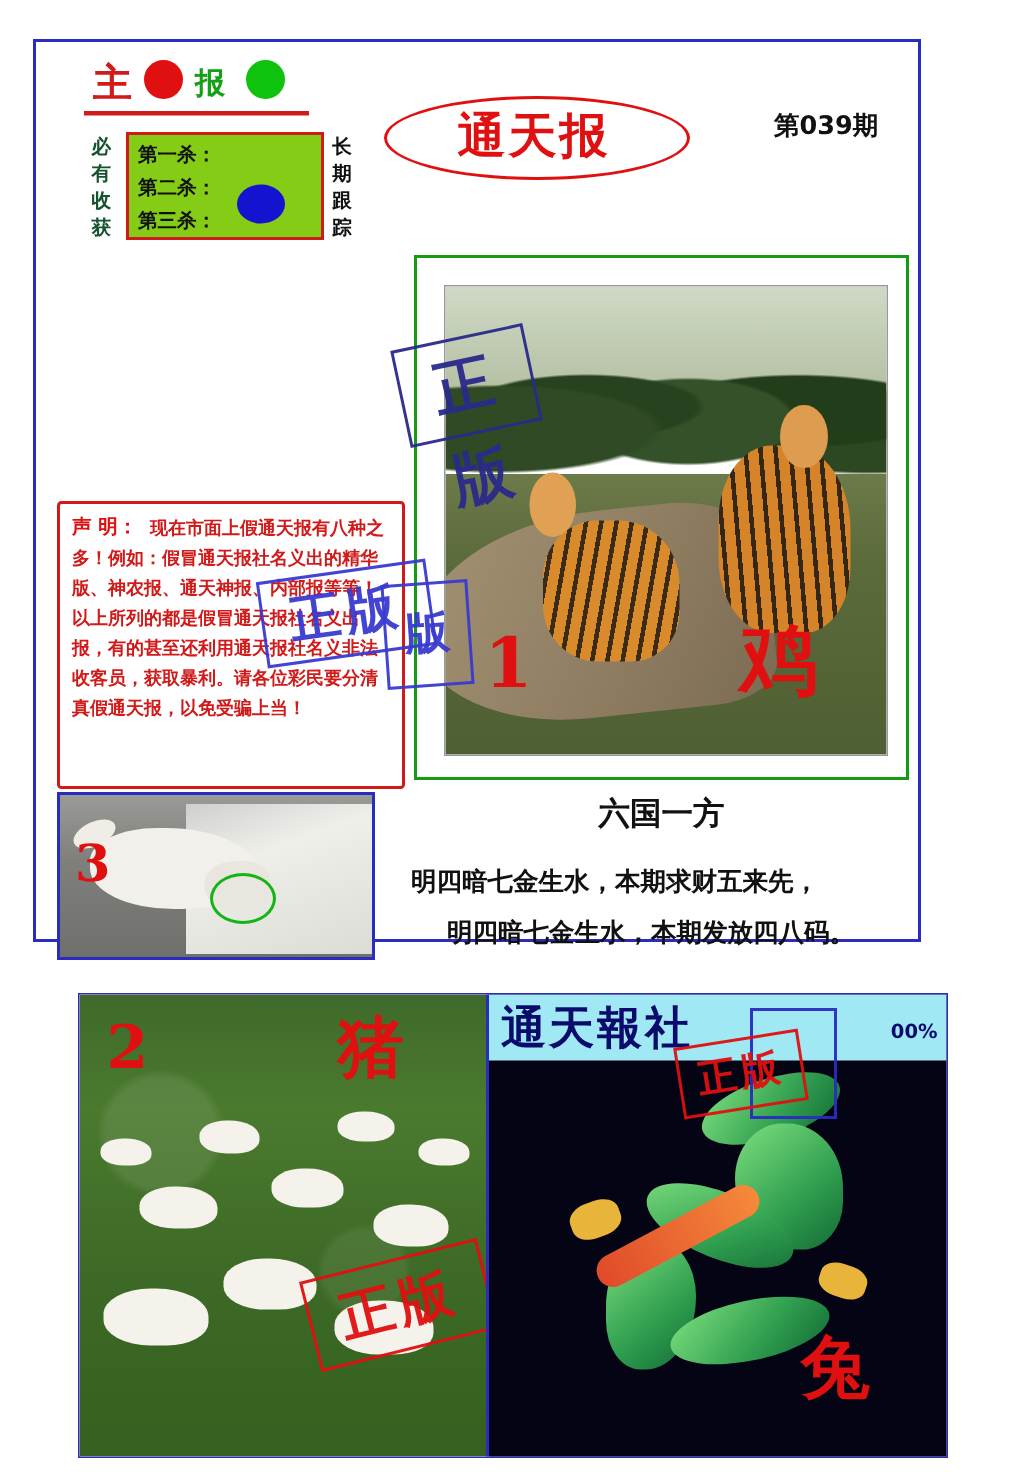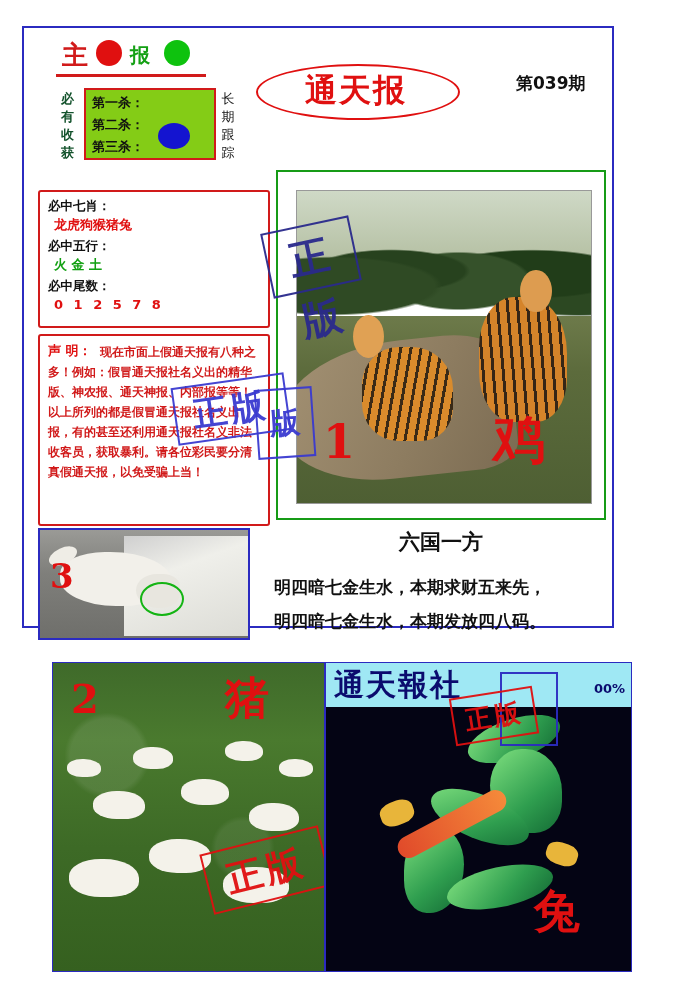--- a/index.html
+++ b/index.html
@@ -24,21 +24,21 @@
 
   
   .kill-box{position:absolute;left:60px;top:60px;width:128px;height:68px;border:2px solid #d11a1a;background:#84cc16;}
   .kill-line{position:absolute;left:6px;font-size:13px;color:#111;font-weight:bold;}
   .kill-line.k1{top:4px;}
   .kill-line.k2{top:26px;}
   .kill-line.k3{top:48px;}
   .blue-dot{position:absolute;left:134px;top:95px;width:32px;height:26px;border-radius:50%;background:#1414d0;}
 
   .vert-left{position:absolute;left:34px;top:62px;width:16px;font-size:13px;font-weight:bold;color:#14532d;line-height:18px;text-align:right;}
-  .vert-right{position:absolute;left:196px;top:62px;width:16px;font-size:13px;font-weight:normal;color:#111;line-height:18px;text-align:center;}
+  .vert-right{position:absolute;left:196px;top:62px;width:16px;font-size:13px;font-weight:bold;color:#111;line-height:18px;text-align:center;}
 
   
   .must-box{position:absolute;left:14px;top:162px;width:228px;height:134px;border:2px solid #d11a1a;background:#fff;border-radius:3px;}
   .mb-l{position:absolute;left:8px;font-size:12.5px;color:#111;font-weight:bold;}
   .mb-v{position:absolute;left:14px;font-size:13px;font-weight:bold;}
   .r-red{color:#e01010;}
   .r-green{color:#12a012;}
   .mb-l.l1{top:6px;} .mb-v.v1{top:24px;}
   .mb-l.l2{top:46px;} .mb-v.v2{top:64px;}
   .mb-l.l3{top:86px;} .mb-v.v3{top:105px;letter-spacing:3px;}
@@ -74,21 +74,21 @@
   .tiger.a{left:22%;top:50%;width:31%;height:30%;background:repeating-linear-gradient(100deg,#d98b2c 0 7px,#3a2a16 7px 10px);}
   .tiger.a:after{content:"";position:absolute;left:-10%;top:-34%;width:34%;height:46%;border-radius:50%;background:#e0a154;}
   .tiger.b{left:62%;top:34%;width:30%;height:40%;background:repeating-linear-gradient(85deg,#d5842a 0 7px,#362616 7px 10px);}
   .tiger.b:after{content:"";position:absolute;left:46%;top:-22%;width:36%;height:34%;border-radius:50%;background:#dd9c50;}
   .tp-num{position:absolute;left:26px;top:224px;font-size:46px;color:#e01010;font-weight:bold;font-family:"DejaVu Serif",serif;}
   .tp-word{position:absolute;left:196px;top:214px;font-size:52px;color:#e01010;font-weight:bold;font-family:"DejaVu Serif",serif;}
 
   .photo-caption{position:absolute;left:252px;top:500px;width:330px;text-align:center;font-size:21px;font-weight:bold;color:#111;font-family:"DejaVu Serif",serif;}
   .verse{position:absolute;left:250px;width:340px;font-size:17px;font-weight:bold;color:#111;font-family:"DejaVu Serif",serif;}
   .verse.v1{top:548px;}
-  .verse.v2{top:582px;}
+  .verse.v2{top:582px;margin-left:24px;}
 
   
   .stamp{position:absolute;border:2px solid #3a3ad0;color:#3a3ad0;font-weight:bold;font-family:"DejaVu Serif",serif;text-align:center;opacity:.95;}
   .stamp.s1{left:242px;top:196px;width:86px;height:62px;font-size:40px;line-height:62px;letter-spacing:4px;transform:rotate(-12deg);}
   .stamp.s2{left:150px;top:352px;width:110px;height:54px;font-size:34px;line-height:54px;letter-spacing:4px;transform:rotate(-8deg);}
   .stamp.s3{left:232px;top:360px;width:54px;height:66px;font-size:30px;line-height:66px;transform:rotate(-4deg);}
   .stamp-dark{color:#2a2a8c;border-color:#2a2a8c;}
 
   
   .bottom{position:absolute;left:52px;top:662px;width:580px;height:310px;border:1px solid #2b2bc0;box-sizing:border-box;}
@@ -154,28 +154,20 @@
     <div class="vert-left">必有收获</div>
     <div class="vert-right">长期跟踪</div>
 
     <div class="kill-box">
       <div class="kill-line k1">第一杀：</div>
       <div class="kill-line k2">第二杀：</div>
       <div class="kill-line k3">第三杀：</div>
     </div>
     <div class="blue-dot"></div>
 
-    <div class="must-box">
-      <div class="mb-l l1">必中七肖：</div>
-      <div class="mb-v v1 r-red">龙虎狗猴猪兔</div>
-      <div class="mb-l l2">必中五行：</div>
-      <div class="mb-v v2 r-green">火 金 土</div>
-      <div class="mb-l l3">必中尾数：</div>
-      <div class="mb-v v3 r-red">0 1 2 5 7 8</div>
-    </div>
 
     <div class="stmt-box">
       <div class="stmt-title">声 明：</div>
       <div class="stmt-body">现在市面上假通天报有八种之多！例如：假冒通天报社名义出的精华版、神农报、通天神报、内部报等等！以上所列的都是假冒通天报社名义出报，有的甚至还利用通天报社名义非法收客员，获取暴利。请各位彩民要分清真假通天报，以免受骗上当！</div>
     </div>
 
     <div class="dog-photo">
       <div class="dog-road"></div>
       <div class="dog-grass"></div>
       <div class="dog-body"></div>

